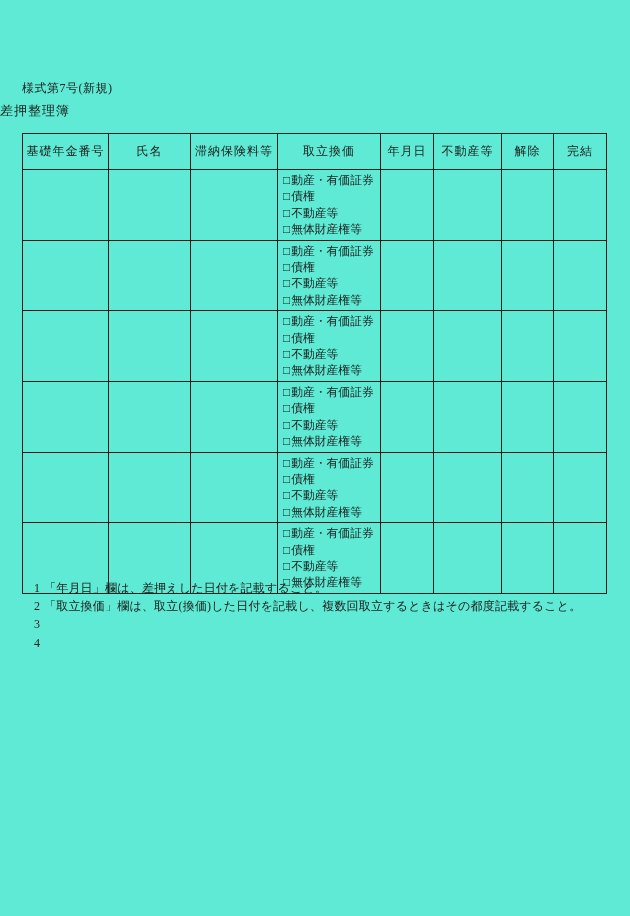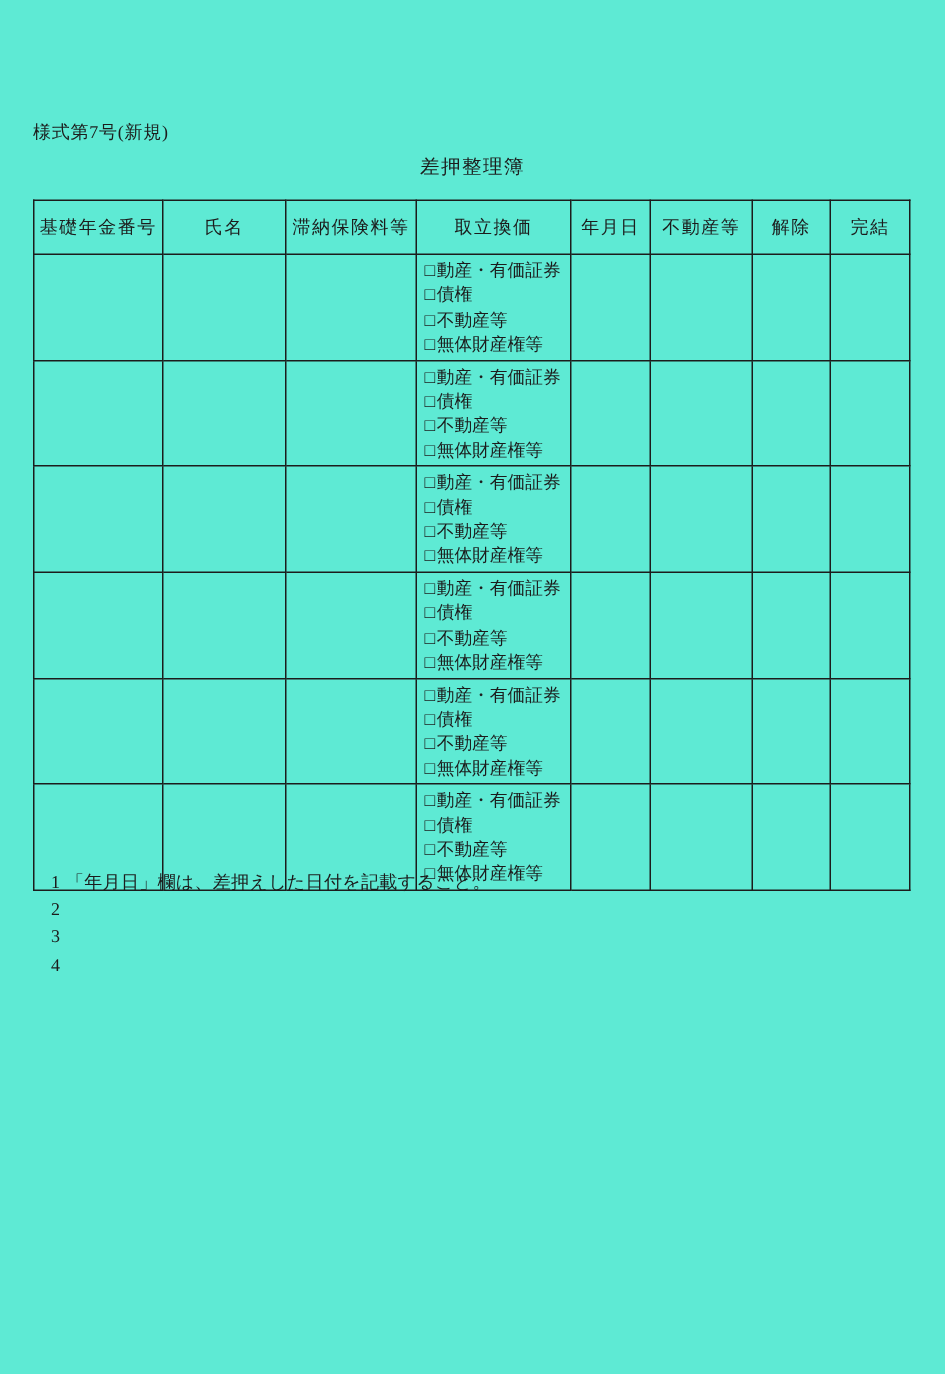--- a/index.html
+++ b/index.html
@@ -11,21 +11,21 @@
     color: #1c1c1c;
   }
   .page { position: absolute; inset: 0; background: #5eead4; }
 
   .form-number {
     position: absolute; left: 22px; top: 80px;
     font-size: 12px; letter-spacing: 0.5px; white-space: nowrap;
   }
   .doc-title {
     position: absolute; left: 0; right: 0; top: 102px;
-    text-align: center; font-size: 13px; letter-spacing: 1px;
+    text-align: left; font-size: 13px; letter-spacing: 1px;
   }
 
   table.register {
     position: absolute; left: 22px; top: 133px;
     width: 584px; border-collapse: collapse; table-layout: fixed;
   }
   table.register th, table.register td {
     border: 1px solid #1c1c1c;
     font-weight: normal;
   }
@@ -179,20 +179,21 @@
       </tbody>
   </table>
 
   <ol class="notes">
     <li class="note-line">
       <span class="note-num">1</span>
       <span class="note-text">「年月日」欄は、差押えした日付を記載すること。</span>
     </li>
     <li class="note-line">
       <span class="note-num">2</span>
+      <span class="note-text">「取立換価」欄は、取立(換価)した日付を記載し、複数回取立するときはその都度記載すること。</span>
     </li>
     <li class="note-line">
       <span class="note-num">3</span>
     </li>
     <li class="note-line">
       <span class="note-num">4</span>
     </li>
   </ol>
 
 </div>

